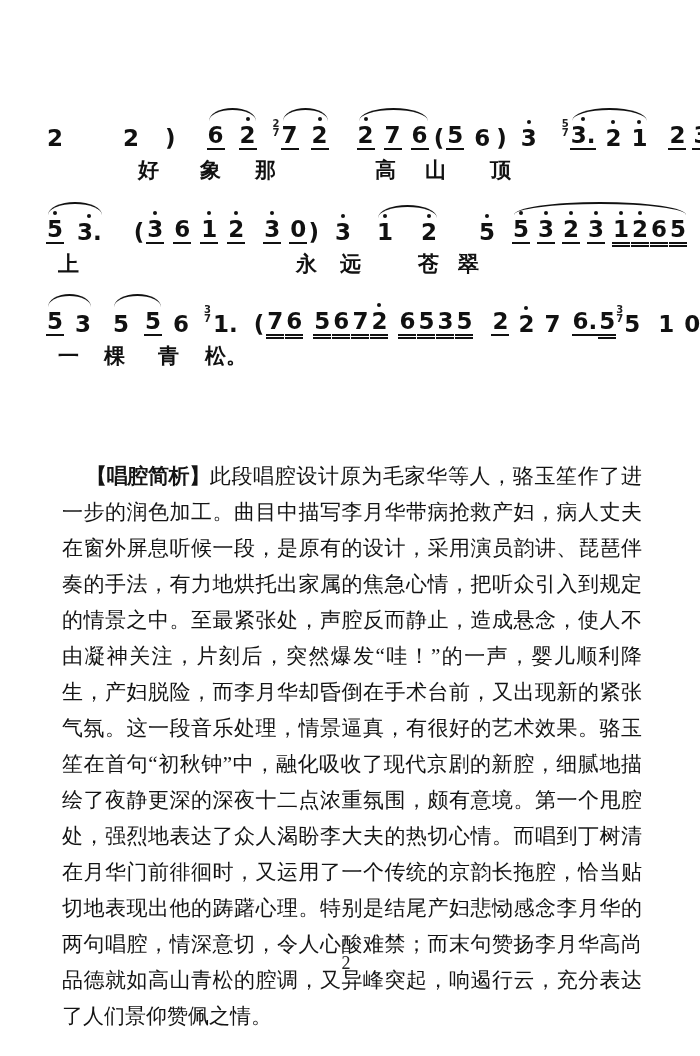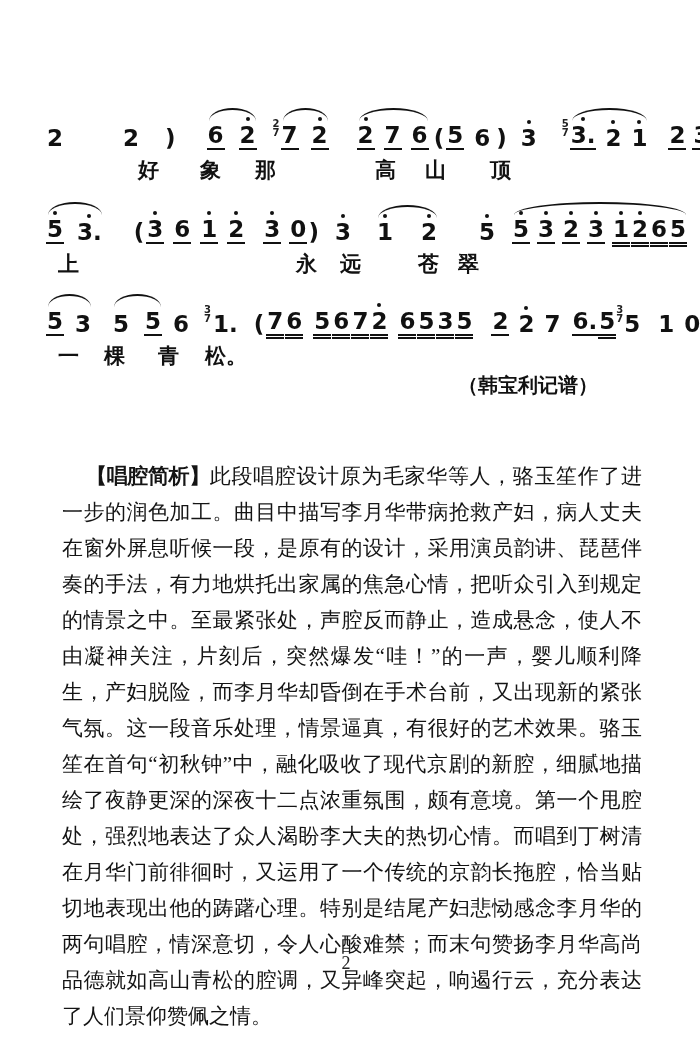--- a/index.html
+++ b/index.html
@@ -389,18 +389,17 @@
         </div>
         <div class="lyrics-row">
           <div class="lyric" style="left: 58px;">一</div>
           <div class="lyric" style="left: 104px;">棵</div>
           <div class="lyric" style="left: 158px;">青</div>
           <div class="lyric" style="left: 205px;">松。</div>
         </div>
       </div>
     </div>
 
-  <div class="credit">（韩宝利记谱）</div>
 
   <p class="analysis"><b>【唱腔简析】</b><span>此段唱腔设计原为毛家华等人，骆玉笙作了进一步的润色加工。曲目中描写李月华带病抢救产妇，病人丈夫在窗外屏息听候一段，是原有的设计，采用演员韵讲、琵琶伴奏的手法，有力地烘托出家属的焦急心情，把听众引入到规定的情景之中。至最紧张处，声腔反而静止，造成悬念，使人不由凝神关注，片刻后，突然爆发“哇！”的一声，婴儿顺利降生，产妇脱险，而李月华却昏倒在手术台前，又出现新的紧张气氛。这一段音乐处理，情景逼真，有很好的艺术效果。骆玉笙在首句“初秋钟”中，融化吸收了现代京剧的新腔，细腻地描绘了夜静更深的深夜十二点浓重氛围，颇有意境。第一个甩腔处，强烈地表达了众人渴盼李大夫的热切心情。而唱到丁树清在月华门前徘徊时，又运用了一个传统的京韵长拖腔，恰当贴切地表现出他的踌躇心理。特别是结尾产妇悲恸感念李月华的两句唱腔，情深意切，令人心酸难禁；而末句赞扬李月华高尚品德就如高山青松的腔调，又异峰突起，响遏行云，充分表达了人们景仰赞佩之情。</span></p>
 
   <div class="page-number">2</div>
 </div>
 
 </body></html>

